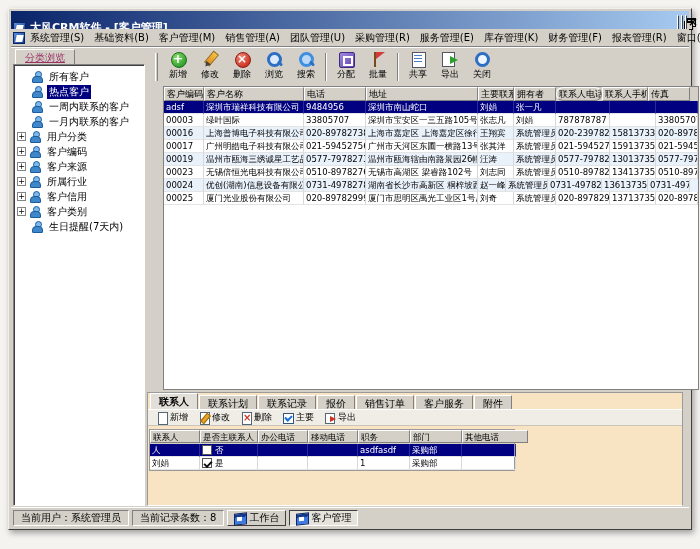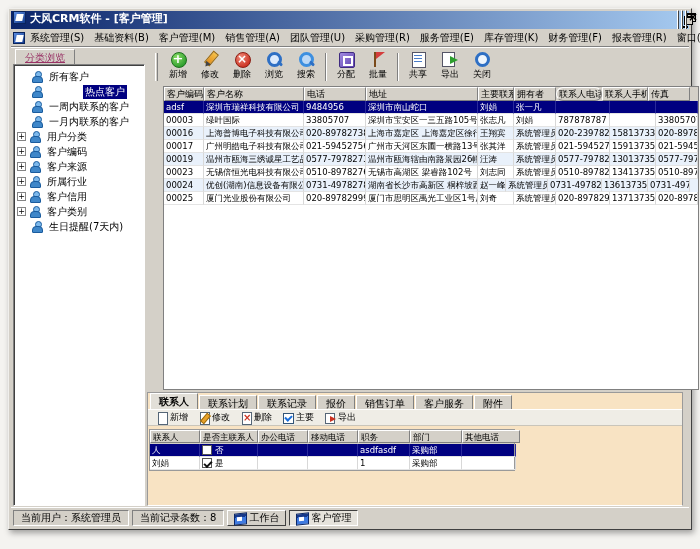--- a/index.html
+++ b/index.html
@@ -8,21 +8,21 @@
   }
   *{box-sizing:border-box;margin:0;padding:0;font-family:"DejaVu Sans","Liberation Sans",sans-serif;}
   html,body{width:700px;height:549px;overflow:hidden;background:#f4f3f0;}
   .screen{position:relative;width:700px;height:549px;background:#f4f3f0;}
 
   
   .window{position:absolute;left:8px;top:8px;width:684px;height:522px;background:var(--chrome);
     border:1px solid #404040;border-top-color:#f0efec;border-left-color:#f0efec;
     box-shadow:2px 3px 6px rgba(0,0,0,.35);}
   .titlebar{position:absolute;left:2px;top:2px;right:2px;height:24px;
-    background:linear-gradient(90deg,var(--tg1),var(--tg2));display:flex;align-items:flex-start;padding:0 2px;}
+    background:linear-gradient(90deg,var(--tg1),var(--tg2));display:flex;align-items:flex-end;padding:0 2px;}
   .apptitle{color:#fff;font-size:11px;font-weight:bold;margin-left:4px;white-space:nowrap;}
   .appicon{width:13px;height:13px;background:linear-gradient(135deg,#5b8ce0,#123a8c);border:1px solid #09235c;position:relative;flex:0 0 auto;}
   .appicon::after{content:"";position:absolute;left:2px;top:2px;width:7px;height:7px;background:#fff;transform:skewX(-12deg);}
   .tbspace{flex:1;}
   .wbtn{width:16px;height:14px;background:var(--chrome);border:1px solid #404040;border-top-color:#fff;border-left-color:#fff;
     margin-left:2px;position:relative;flex:0 0 auto;}
   .w-minimize::after{content:"";position:absolute;left:3px;bottom:2px;width:7px;border-bottom:2px solid #000;}
   .w-restore::before{content:"";position:absolute;left:5px;top:2px;width:7px;height:6px;border:1px solid #000;border-top-width:2px;background:var(--chrome);}
   .w-restore::after{content:"";position:absolute;left:2px;top:5px;width:7px;height:6px;border:1px solid #000;border-top-width:2px;background:var(--chrome);}
   .w-close::after{content:"×";position:absolute;left:0;top:-1px;width:14px;text-align:center;font-size:12px;font-weight:bold;color:#000;line-height:14px;}
@@ -40,21 +40,21 @@
     font-size:10px;color:var(--tabtext);text-decoration:underline;}
   .treebox{position:absolute;left:2px;top:16px;width:132px;height:442px;background:#fff;
     border:1px solid #808080;border-right-color:#fff;border-bottom-color:#fff;
     box-shadow:inset 1px 1px 0 #404040;overflow:hidden;padding-top:4px;}
   .trow{height:15px;display:flex;align-items:center;font-size:10px;white-space:nowrap;cursor:default;}
   .plusbox{width:9px;height:9px;border:1px solid #848484;background:#fff;font-size:8px;line-height:7px;text-align:center;color:#000;margin-right:4px;flex:0 0 auto;}
   .person-icon{width:11px;height:12px;position:relative;margin-right:4px;flex:0 0 auto;}
   .person-icon::before{content:"";position:absolute;top:0;left:3px;width:5px;height:5px;border-radius:50%;background:#7db9ec;border:1px solid #1a5c9e;}
   .person-icon::after{content:"";position:absolute;bottom:0;left:0;width:9px;height:5px;border-radius:4px 4px 1px 1px;background:#3f87c9;border:1px solid #1a5c9e;}
   .tlabel{padding:0 2px;color:#000;}
-  .tlabel.sel{background:var(--sel);color:#fff;margin-left:36px;}
+  .tlabel.sel{background:var(--sel);color:#fff;}
 
   
   .toolbar{position:absolute;left:136px;top:0;width:536px;height:37px;background:var(--chrome);display:flex;align-items:center;padding-left:8px;}
   .grip{width:3px;height:28px;border-left:1px solid #fff;border-right:1px solid #808080;margin-right:4px;}
   .tbtn{width:32px;height:33px;display:flex;flex-direction:column;align-items:center;justify-content:flex-start;cursor:default;}
   .tbsep{width:2px;height:28px;border-left:1px solid #808080;border-right:1px solid #fff;margin:0 3px;}
   .tblabel{font-size:9px;line-height:10px;color:#000;white-space:nowrap;}
   .tbicon{width:20px;height:19px;position:relative;display:block;}
   .add-icon::before{content:"";position:absolute;left:3px;top:2px;width:14px;height:14px;border-radius:50%;
     background:radial-gradient(circle at 35% 30%,#8bdd66,#2e9e2e 75%);border:1px solid #1d6e1d;}
@@ -400,21 +400,21 @@
             </div>
           </div>
         <div class="dgrid">
           <div class="ghead" id="dghead">
               <div class="dgh" style="width: 50px;">联系人</div>
               <div class="dgh" style="width: 58px;">是否主联系人</div>
               <div class="dgh" style="width: 50px;">办公电话</div>
               <div class="dgh" style="width: 50px;">移动电话</div>
               <div class="dgh" style="width: 52px;">职务</div>
               <div class="dgh" style="width: 52px;">部门</div>
-              <div class="dgh" style="width: 58px;">其他电话</div>
+              <div class="dgh" style="width: 66px;">其他电话</div>
             </div>
           <div id="dgbody">
               <div class="grow gsel">
                 <div class="gc" style="width: 50px;">人</div>
                 <div class="gc" style="width: 58px;"><span class="cbx"></span><span>否</span></div>
                 <div class="gc" style="width: 50px;"></div>
                 <div class="gc" style="width: 50px;"></div>
                 <div class="gc" style="width: 52px;">asdfasdf</div>
                 <div class="gc" style="width: 52px;">采购部</div>
                 <div class="gc" style="width: 54px;"></div>

